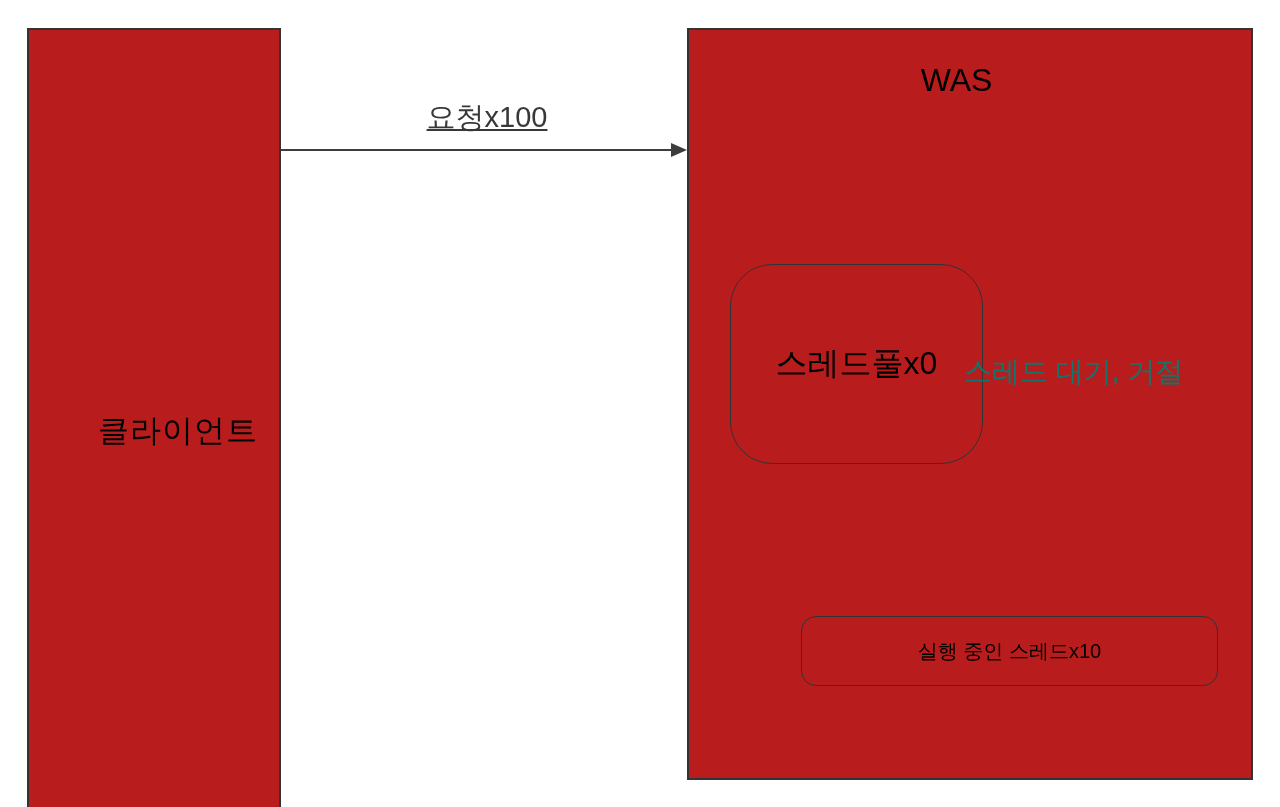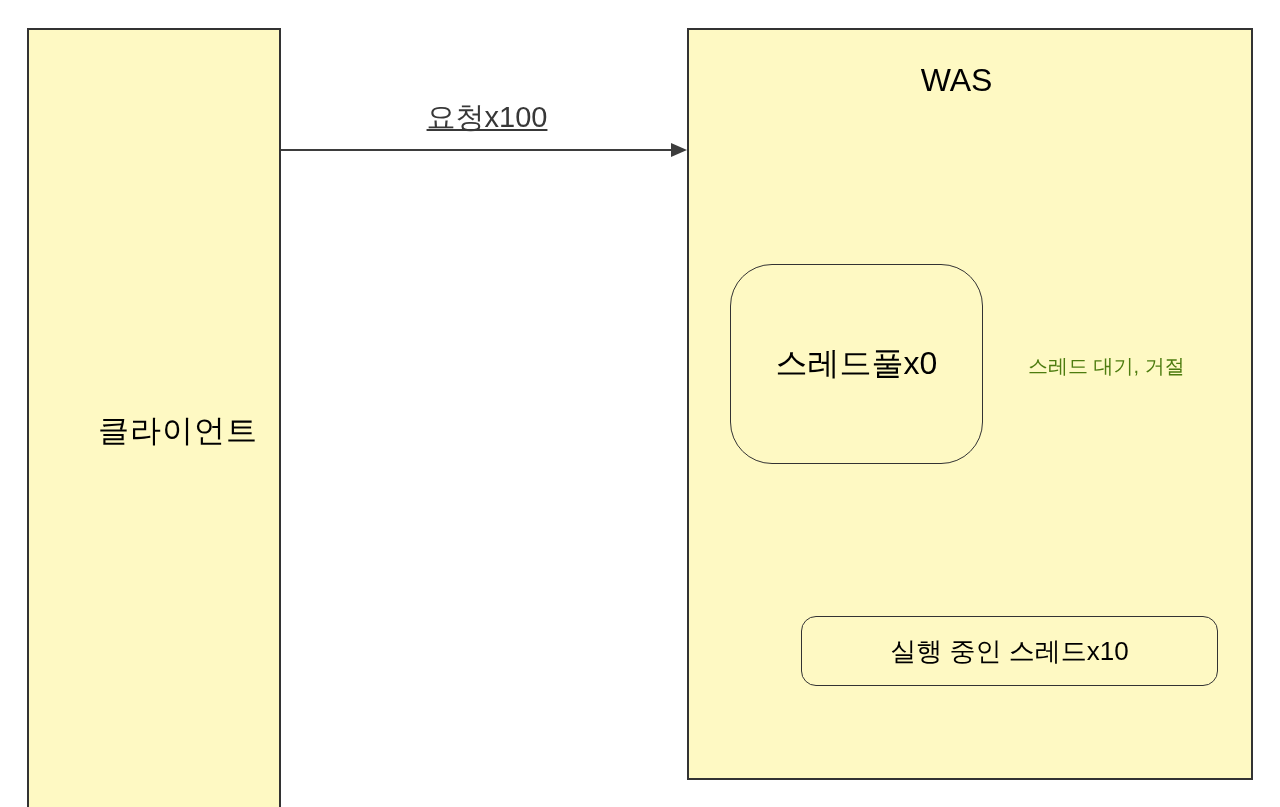--- a/index.html
+++ b/index.html
@@ -10,21 +10,21 @@
   }
   .canvas {
     position: relative;
     width: 1280px;
     height: 807px;
     background: #ffffff;
     overflow: hidden;
   }
   .box {
     position: absolute;
-    background: #fef9c3;
+    background: #b91c1c;
     border: 2px solid #333333;
     box-sizing: border-box;
   }
   .client-box {
     left: 27px;
     top: 28px;
     width: 254px;
     height: 806px;
     display: flex;
     align-items: center;
@@ -89,39 +89,39 @@
     display: flex;
     align-items: center;
     justify-content: center;
   }
   .threadpool-label {
     font-size: 32px;
     color: #000000;
   }
   .annotation-label {
     position: absolute;
-    left: 1028px;
+    left: 964px;
     top: 353px;
-    font-size: 20px;
-    color: #4d7c0f;
+    font-size: 28px;
+    color: #0f766e;
     white-space: nowrap;
   }
   .running-box {
     left: 801px;
     top: 616px;
     width: 417px;
     height: 70px;
     border-width: 1.5px;
     border-radius: 15px;
     display: flex;
     align-items: center;
     justify-content: center;
   }
   .running-label {
-    font-size: 26px;
+    font-size: 20px;
     color: #000000;
   }
 </style>
 </head>
 <body>
 
 <div class="canvas">
 
   <div class="box client-box">
     <span class="client-label">클라이언트</span>

